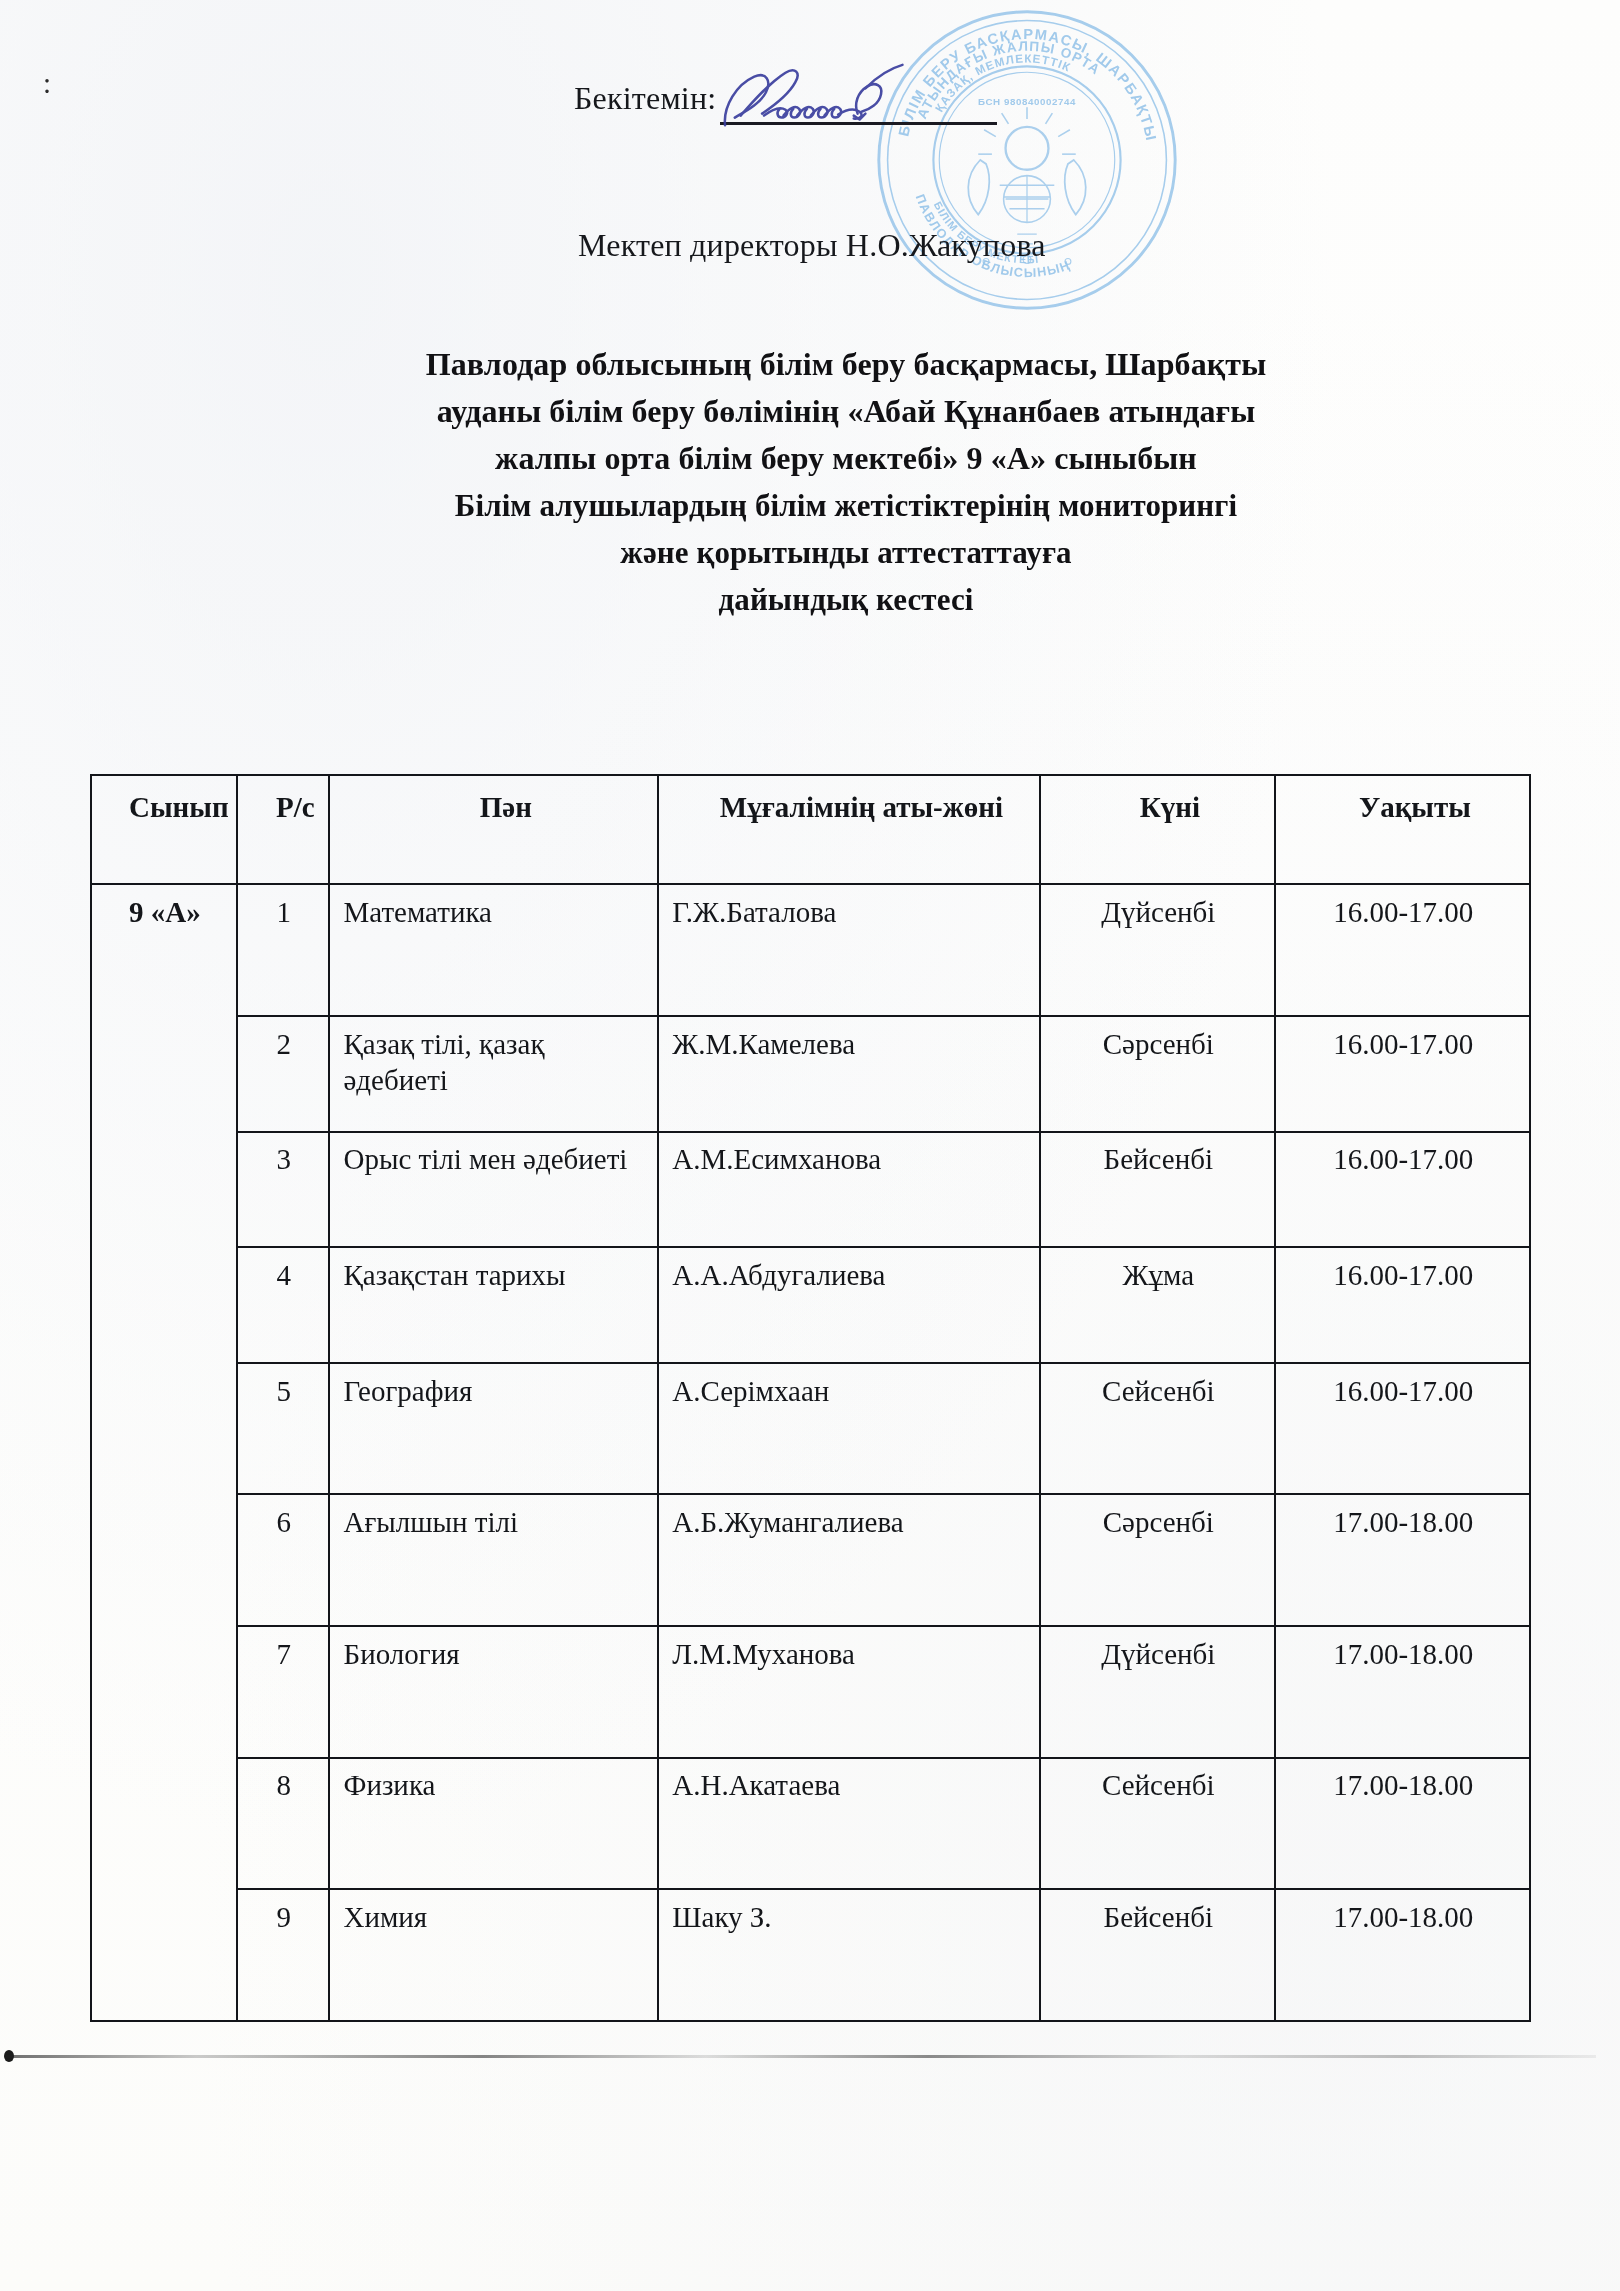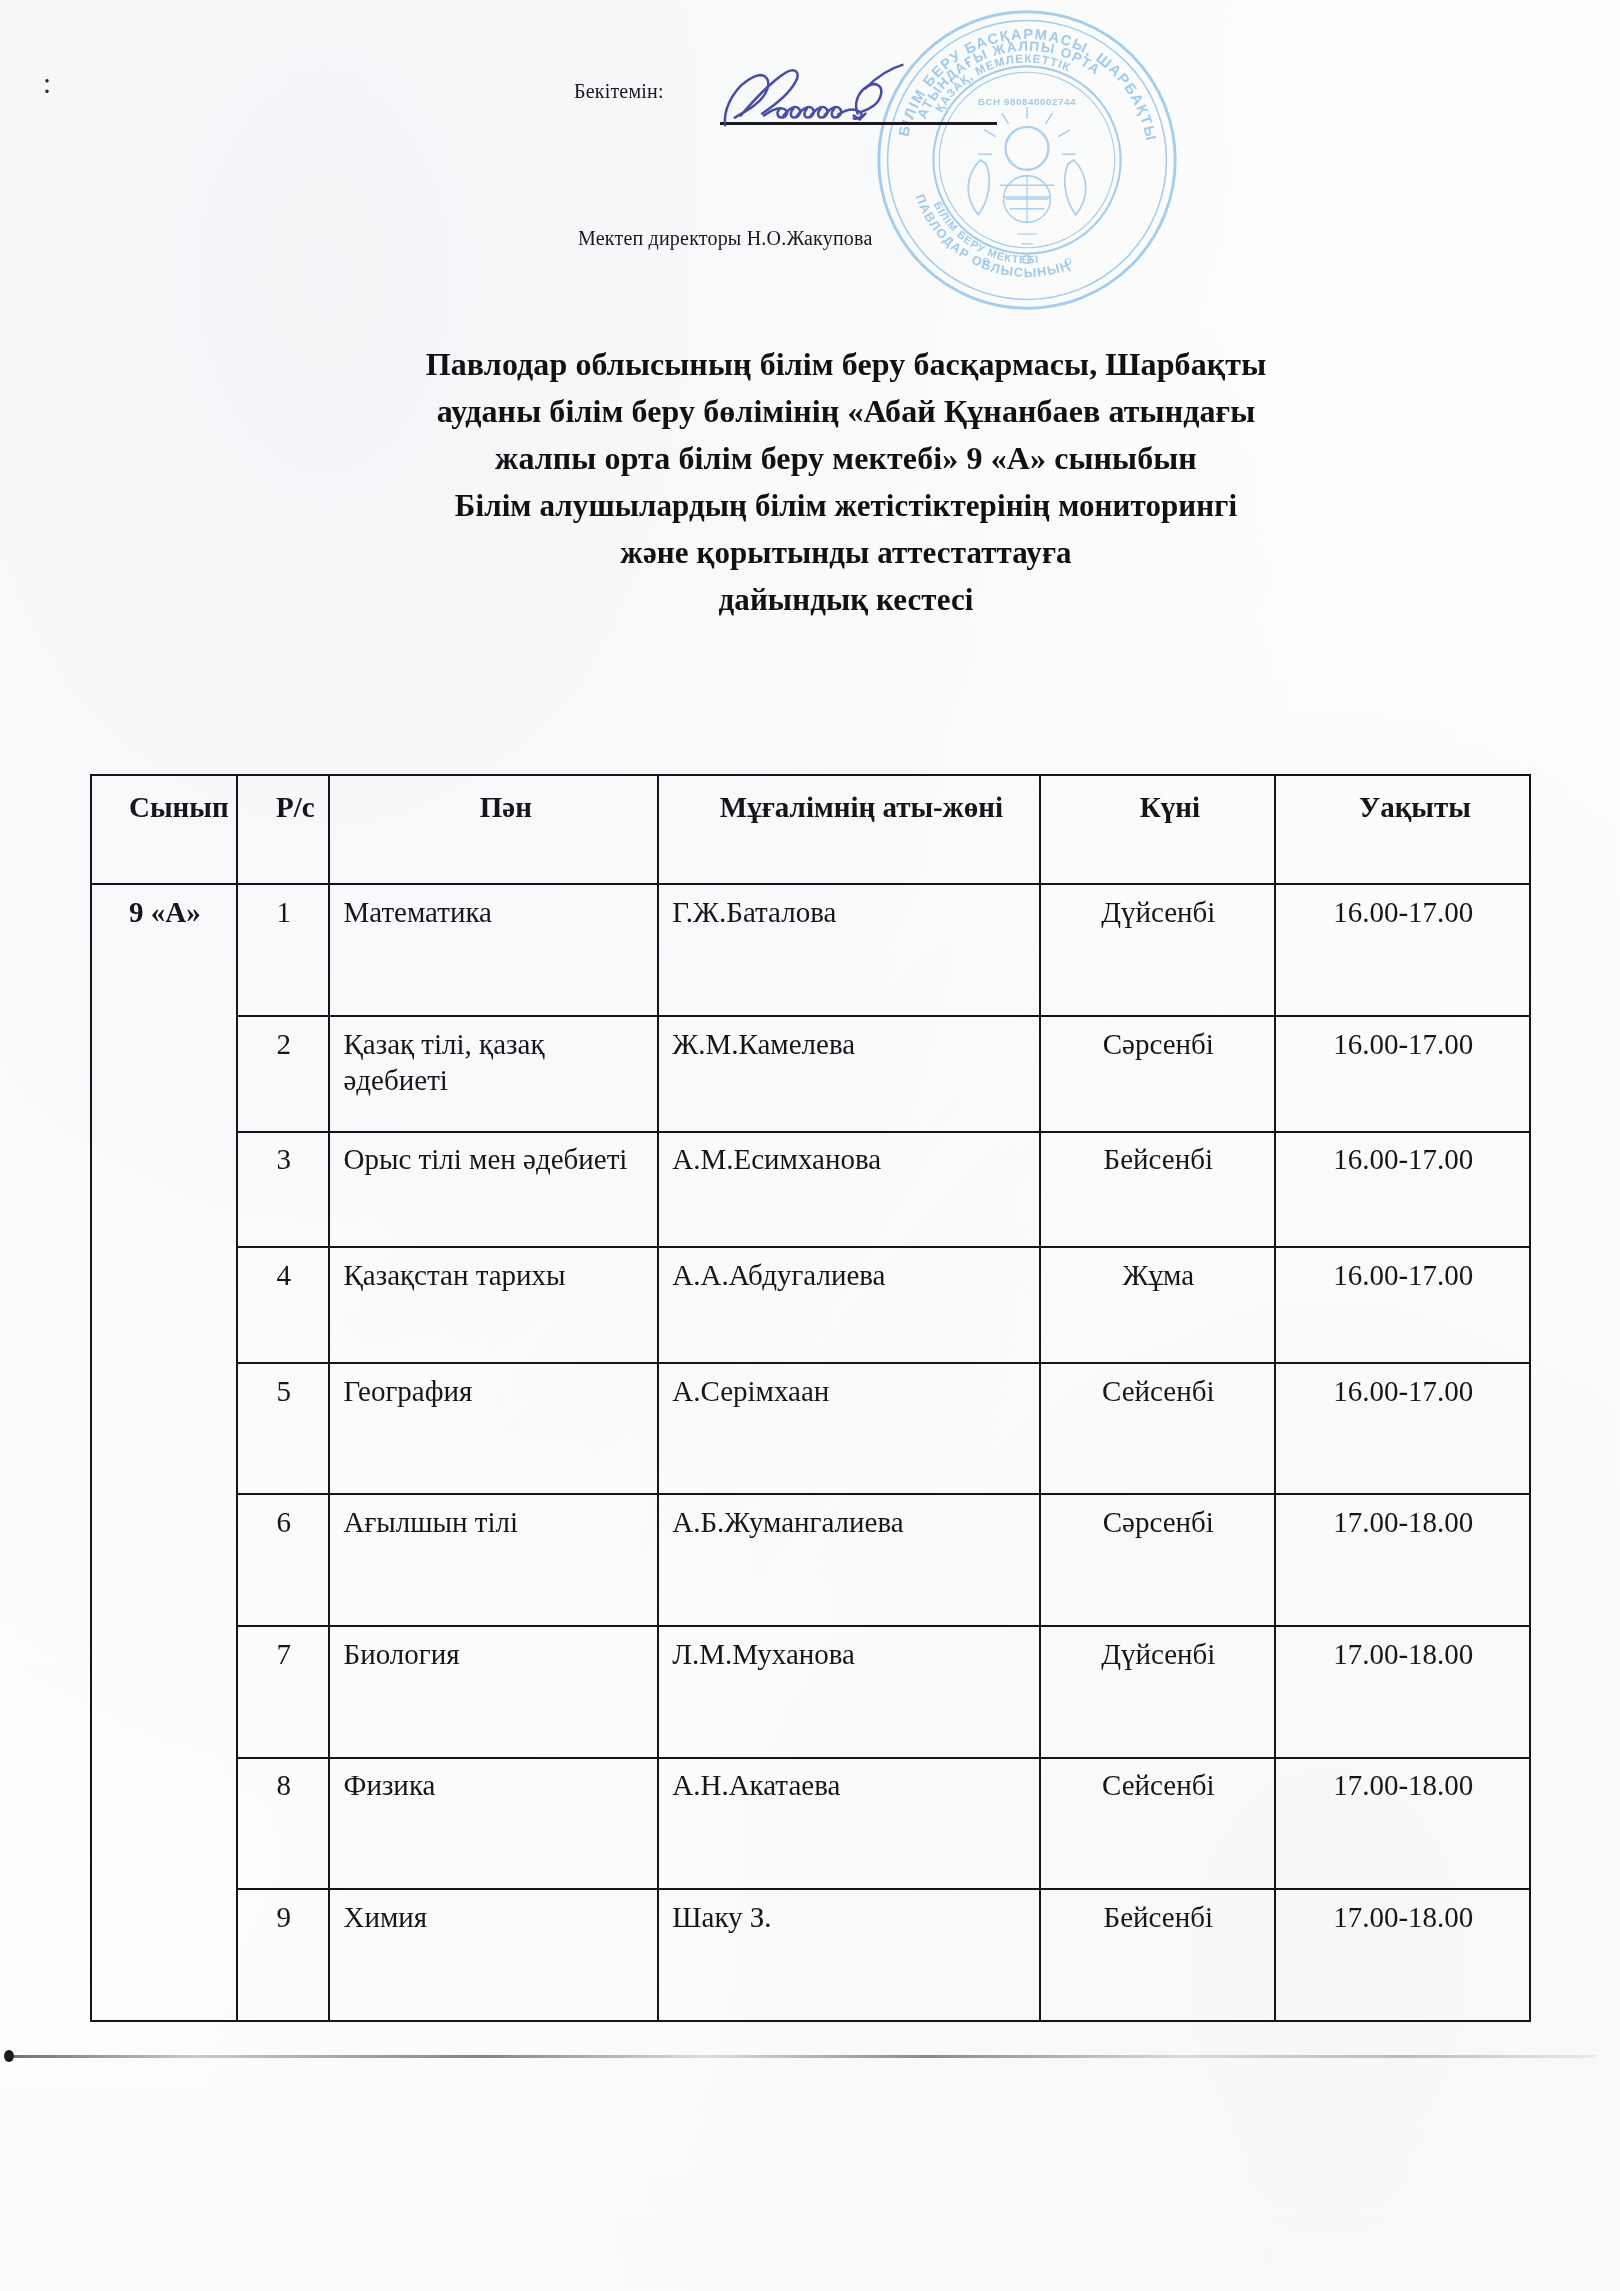--- a/index.html
+++ b/index.html
@@ -48,21 +48,21 @@
     top: 3.9px;
     width: 312px;
     height: 312px;
     pointer-events: none;
     opacity: 0.92;
   }
 
   
   .approve-line {
     position: absolute;
-    font-size: 20px;
+    font-size: 32px;
     letter-spacing: 0.2px;
     white-space: nowrap;
     color: #16181c;
   }
   #approve-word { left: 574px; top: 80px; }
   #sig-line {
     position: absolute;
     left: 720px;
     top: 122px;
     width: 277px;

